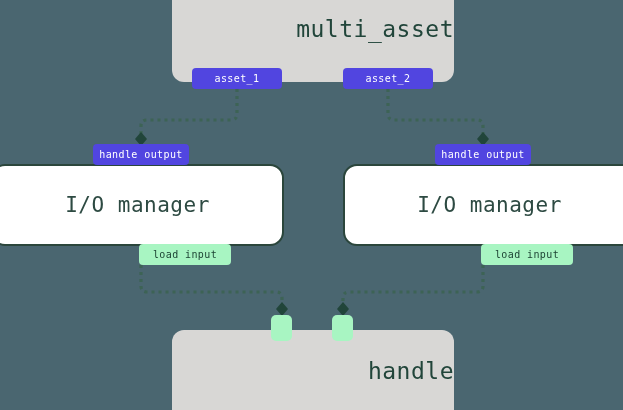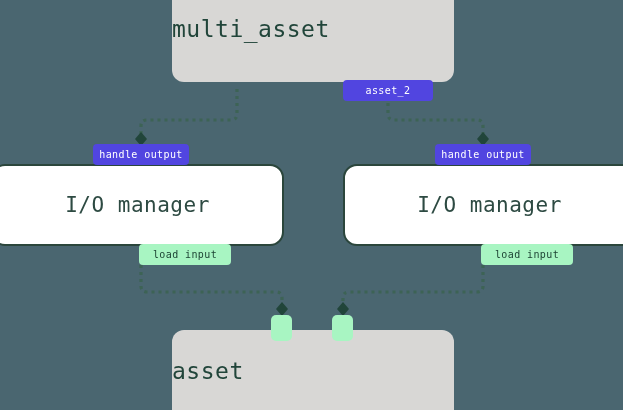--- a/index.html
+++ b/index.html
@@ -22,21 +22,21 @@
     position: absolute;
     background: #d8d7d5;
     border-radius: 12px;
     box-sizing: border-box;
     z-index: 2;
   }
   .asset-box .asset-title {
     position: absolute;
     left: 0;
     right: 0;
-    text-align: left;
+    text-align: right;
     font-size: 23px;
     letter-spacing: 0.5px;
     color: #21453a;
     font-family: "DejaVu Sans Mono", "Liberation Mono", monospace;
   }
 
   #multi-asset-box { left: 172px; top: -12px; width: 282px; height: 94px; }
   #multi-asset-box .asset-title { top: 28px; }
 
   #asset-box { left: 172px; top: 330px; width: 282px; height: 94px; }
@@ -76,21 +76,21 @@
     text-align: center;
     letter-spacing: 0.4px;
     font-family: "DejaVu Sans Mono", "Liberation Mono", monospace;
     z-index: 4;
     white-space: nowrap;
   }
   .badge-purple { background: #5145e0; color: #ffffff; }
   .badge-green  { background: #a8f5c2; color: #1d4434; margin-left: 44px; }
 
   #badge-asset-1 { left: 192px; top: 68px; width: 90px; }
-  #badge-asset-2 { left: 343px; top: 80px; width: 90px; }
+  #badge-asset-2 { left: 343px; top: 68px; width: 90px; }
 
   #badge-handle-left  { left: 93px;  top: 144px; width: 96px; }
   #badge-handle-right { left: 435px; top: 144px; width: 96px; }
 
   #badge-load-left  { left: 95px;  top: 244px; width: 92px; }
   #badge-load-right { left: 437px; top: 244px; width: 92px; }
 
   
   .handle-square {
     position: absolute;
@@ -138,34 +138,35 @@
     <polygon class="edge-arrow" points="282,316 276,309 282,302 288,309"></polygon>
 
     <path class="edge-path" d="M 483 265 L 483 286 Q 483 292 477 292 L 349 292 Q 343 292 343 298 L 343 308"></path>
     <polygon class="edge-arrow" points="343,316 337,309 343,302 349,309"></polygon>
   </svg>
 
   <div class="asset-box" id="multi-asset-box">
     <div class="asset-title">multi_asset</div>
   </div>
 
+  <div class="badge badge-purple" id="badge-asset-1">asset_1</div>
   <div class="badge badge-purple" id="badge-asset-2">asset_2</div>
 
   <div class="iom-box" id="iom-left">
     <div class="iom-title">I/O manager</div>
   </div>
   <div class="badge badge-purple" id="badge-handle-left">handle output</div>
   <div class="badge badge-green" id="badge-load-left">load input</div>
 
   <div class="iom-box" id="iom-right">
     <div class="iom-title">I/O manager</div>
   </div>
   <div class="badge badge-purple" id="badge-handle-right">handle output</div>
   <div class="badge badge-green" id="badge-load-right">load input</div>
 
   <div class="handle-square" id="handle-sq-1"></div>
   <div class="handle-square" id="handle-sq-2"></div>
 
   <div class="asset-box" id="asset-box">
-    <div class="asset-title">asset</div>
+    <div class="asset-title">handle</div>
   </div>
 
 </div>
 
 </body></html>

